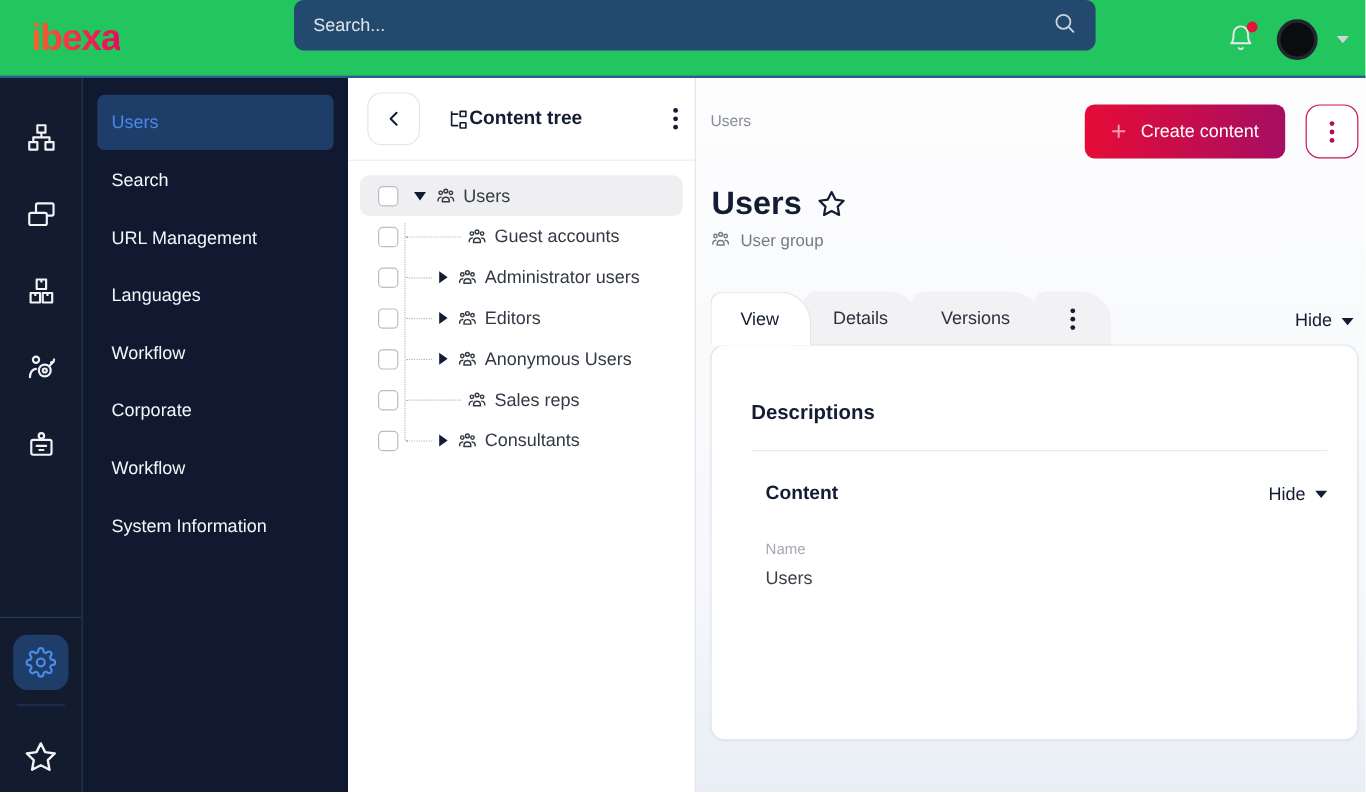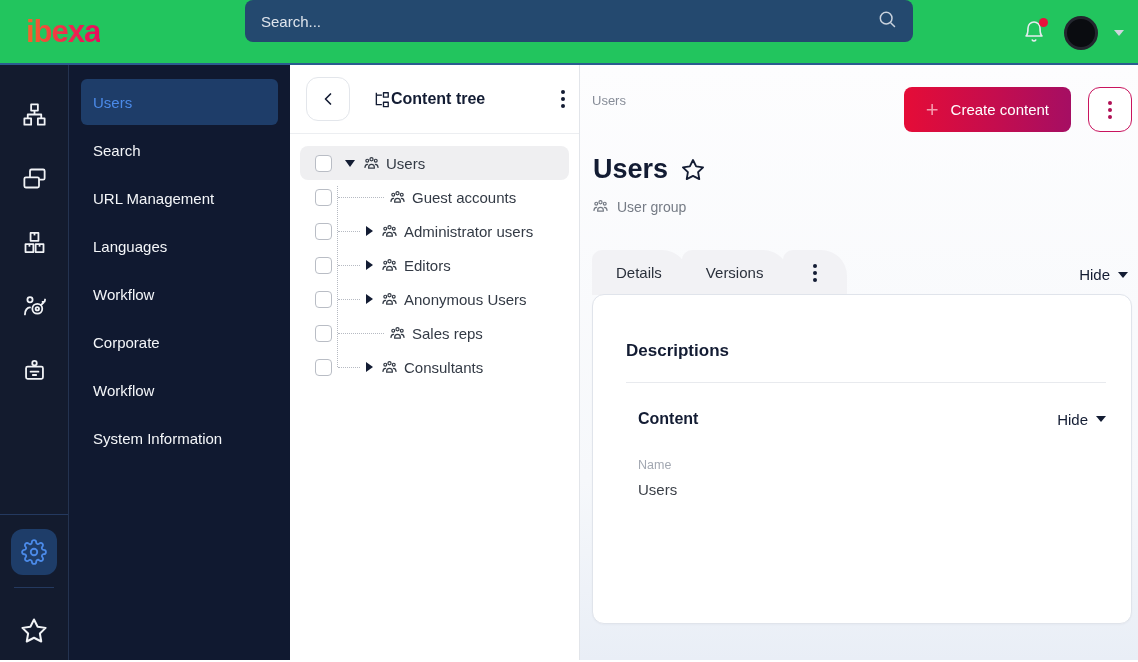--- a/index.html
+++ b/index.html
@@ -67,21 +67,21 @@
   .create-btn { height:45px; padding:0 22px; border:none; border-radius:8px; color:#fff; font-size:15px; font-family:inherit; cursor:pointer;
                 background:linear-gradient(90deg,#e50c37 0%,#c40d4e 55%,#a50e63 100%); display:flex; align-items:center; gap:12px; }
   .plus-ico { color:#f49aac; font-size:22px; line-height:1; font-weight:400; }
   .kebab-btn { width:44px; height:45px; background:#fff; border:1px solid #c9145e; border-radius:12px; display:flex; align-items:center; justify-content:center; cursor:pointer; }
   .kebab { display:flex; flex-direction:column; gap:3px; }
   .kebab i { width:4px; height:4px; border-radius:50%; background:#131c33; }
   .kebab.pink i { background:#b01055; }
   .title-row { display:flex; align-items:center; gap:12px; margin-top:22px; padding-left:1px; }
   .page-title { font-size:27px; font-weight:700; color:#131c33; }
   .title-star { width:26px; height:26px; color:#131c33; cursor:pointer; }
-  .subtitle-row { display:flex; align-items:center; gap:8px; margin-top:13px; color:#757b85; font-size:14px; }
+  .subtitle-row { display:flex; align-items:center; gap:8px; margin-top:6px; color:#757b85; font-size:14px; }
   .subtitle-row .tico { color:#757b85; }
 
   
   .tabs-row { display:flex; align-items:flex-end; margin-top:35px; position:relative; }
   .tab { height:45px; padding:0 26px 0 24px; display:flex; align-items:center; font-size:15px; color:#2b313c;
          background:#f2f2f5; border-radius:10px 26px 0 0; margin-right:-6px; cursor:pointer; position:relative; }
   .tab.active { background:#fff; border:1px solid #e2e5ea; border-bottom:none; z-index:5; color:#131c33; }
   .tab.t2 { z-index:3; } .tab.t3 { z-index:2; } .tab.t4 { z-index:1; padding:0 30px; }
   .tabs-hide { margin-left:auto; display:flex; align-items:center; gap:8px; font-size:15px; color:#131c33; padding:0 4px 12px 0; cursor:pointer; }
   .caret-down-dk { width:0; height:0; border-left:5px solid transparent; border-right:5px solid transparent; border-top:6px solid #131c33; }
@@ -376,20 +376,21 @@
             <circle cx="12" cy="6" r="2.2"></circle>
             <circle cx="18" cy="8" r="2"></circle>
             <path d="M2.8 17.5c0-2.4 1.6-4.2 3.7-4.4"></path>
             <path d="M21.2 17.5c0-2.4-1.6-4.2-3.7-4.4"></path>
             <path d="M8 18.5v-1.2c0-2.3 1.8-4.1 4-4.1s4 1.8 4 4.1v1.2z"></path>
           </svg></span>
       <span>User group</span>
     </div>
 
     <div class="tabs-row">
+      <div class="tab active">View</div>
       <div class="tab t2">Details</div>
       <div class="tab t3">Versions</div>
       <div class="tab t4">
           <span class="kebab">
             <i></i>
             <i></i>
             <i></i>
           </span>
         </div>
       <div class="tabs-hide">

